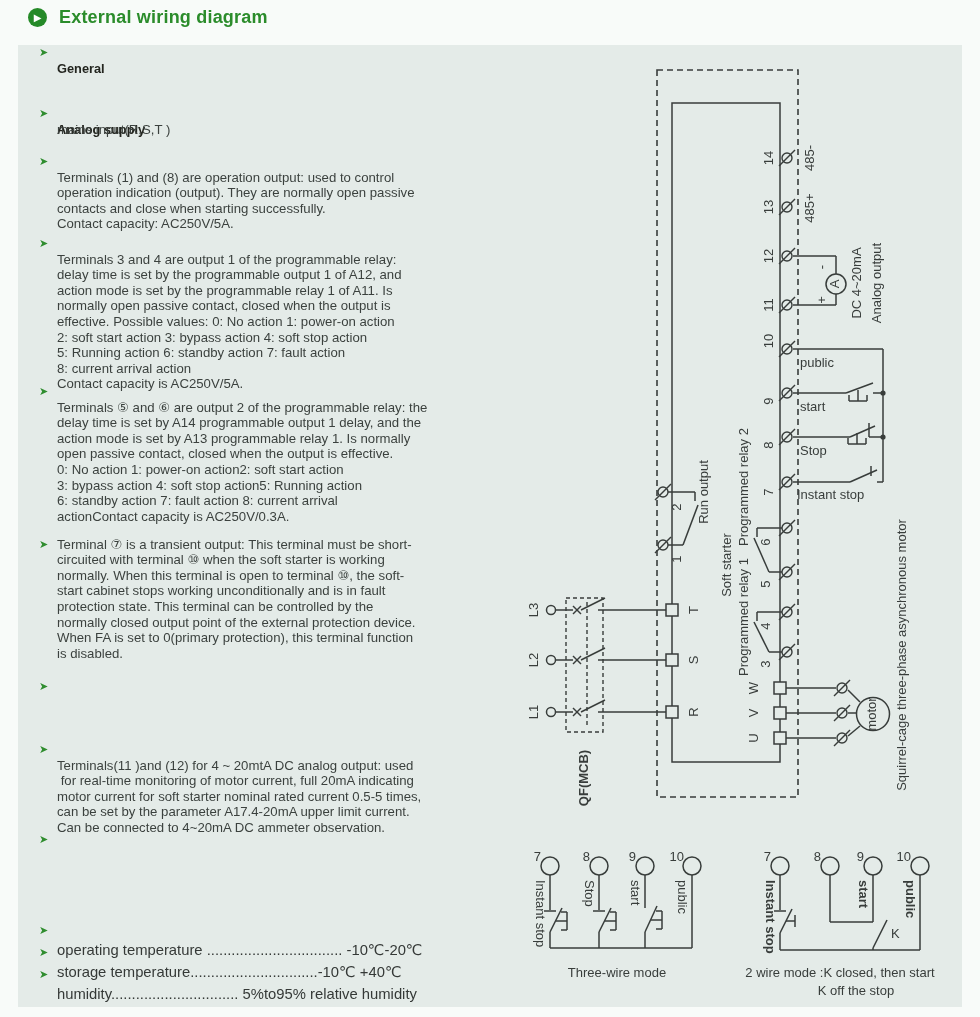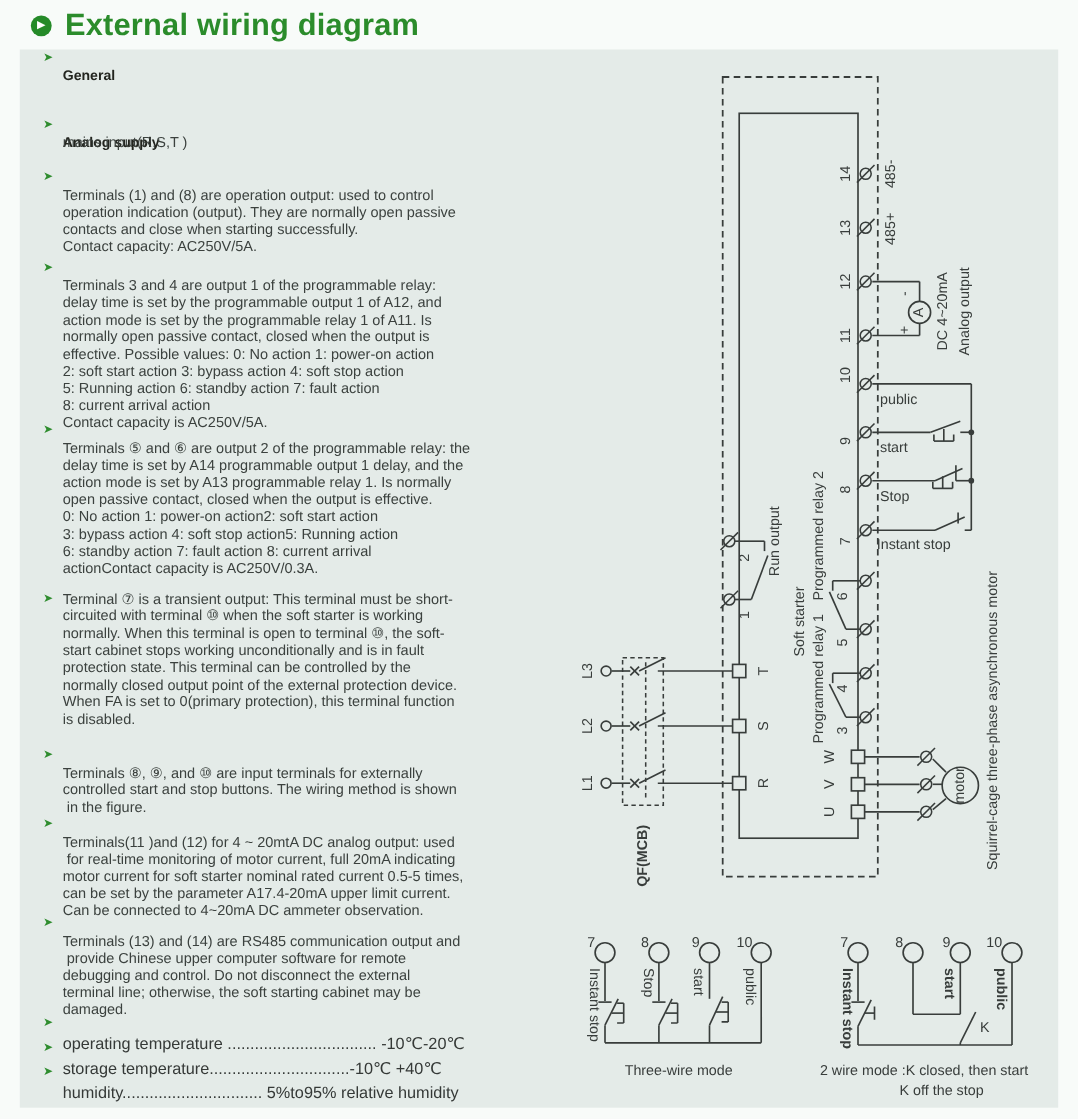--- a/index.html
+++ b/index.html
@@ -2,21 +2,21 @@
 <html><head>
 <meta charset="utf-8">
 <style>
   html,body{margin:0;padding:0;}
   .page{position:relative;width:980px;height:1017px;background:#f8fbf9;overflow:hidden;
         font-family:"Liberation Sans","DejaVu Sans",sans-serif;color:#3a403d;}
   .panel{position:absolute;left:18px;top:45px;width:944px;height:962px;background:#e4ebe8;}
   .title-row{position:absolute;left:28px;top:7px;display:flex;align-items:center;gap:12px;}
   .title-icon{width:19px;height:19px;border-radius:50%;background:#258a28;color:#ffffff;
               display:flex;align-items:center;justify-content:center;font-size:10px;line-height:1;}
-  .title-text{color:#2b8c2b;font-size:28px;font-weight:bold;letter-spacing:0.2px;}
+  .title-text{color:#2b8c2b;font-size:18px;font-weight:bold;letter-spacing:0.2px;}
   .block{position:absolute;left:57px;width:472px;font-size:13.2px;line-height:15.6px;
          white-space:pre-line;color:#3b413e;}
   .block .arrow{position:absolute;left:-18px;top:0px;color:#2f8d2f;font-size:11px;line-height:15px;}
   .hd{font-weight:bold;color:#23251f;font-size:12.8px;}
   .spec{font-size:14.8px;line-height:18px;color:#353937;}
   .dg{position:absolute;left:500px;top:45px;}
   .ln{stroke:#383d3b;stroke-width:1.5;fill:none;}
   .dash{stroke:#383d3b;stroke-width:1.6;fill:none;stroke-dasharray:6 4;}
   .dash2{stroke:#383d3b;stroke-width:1.4;fill:none;stroke-dasharray:4 3;}
   .dt{fill:#383d3b;stroke:none;font-size:13px;}
@@ -71,37 +71,31 @@
     <span class="arrow" style="top:16px">➤</span><span>Terminal ⑦ is a transient output: This terminal must be short-
 circuited with terminal ⑩ when the soft starter is working
 normally. When this terminal is open to terminal ⑩, the soft-
 start cabinet stops working unconditionally and is in fault
 protection state. This terminal can be controlled by the
 normally closed output point of the external protection device.
 When FA is set to 0(primary protection), this terminal function
 is disabled.</span></div>
 
   <div class="block" style="top:679px">
-    <span class="arrow">➤</span><span>Terminals ⑧, ⑨, and ⑩ are input terminals for externally
-controlled start and stop buttons. The wiring method is shown
-&nbsp;in the figure.</span></div>
+    <span class="arrow">➤</span></div>
 
   <div class="block" style="top:742px">
     <span class="arrow">➤</span><span>Terminals(11 )and (12) for 4 ~ 20mtA DC analog output: used
 &nbsp;for real-time monitoring of motor current, full 20mA indicating
 motor current for soft starter nominal rated current 0.5-5 times,
 can be set by the parameter A17.4-20mA upper limit current.
 Can be connected to 4~20mA DC ammeter observation.</span></div>
 
   <div class="block" style="top:832px">
-    <span class="arrow">➤</span><span>Terminals (13) and (14) are RS485 communication output and
-&nbsp;provide Chinese upper computer software for remote
-debugging and control. Do not disconnect the external
-terminal line; otherwise, the soft starting cabinet may be
-damaged.</span></div>
+    <span class="arrow">➤</span></div>
 
   <div class="block spec" style="top:923px">
     <span class="arrow">➤</span><span>operating temperature ................................. -10℃-20℃</span></div>
   <div class="block spec" style="top:945px">
     <span class="arrow">➤</span><span>storage temperature...............................-10℃ +40℃</span></div>
   <div class="block spec" style="top:967px">
     <span class="arrow">➤</span><span>humidity............................... 5%to95% relative humidity</span></div>
 
   <svg class="dg" width="480" height="972" viewBox="500 45 480 972">
     <defs>

